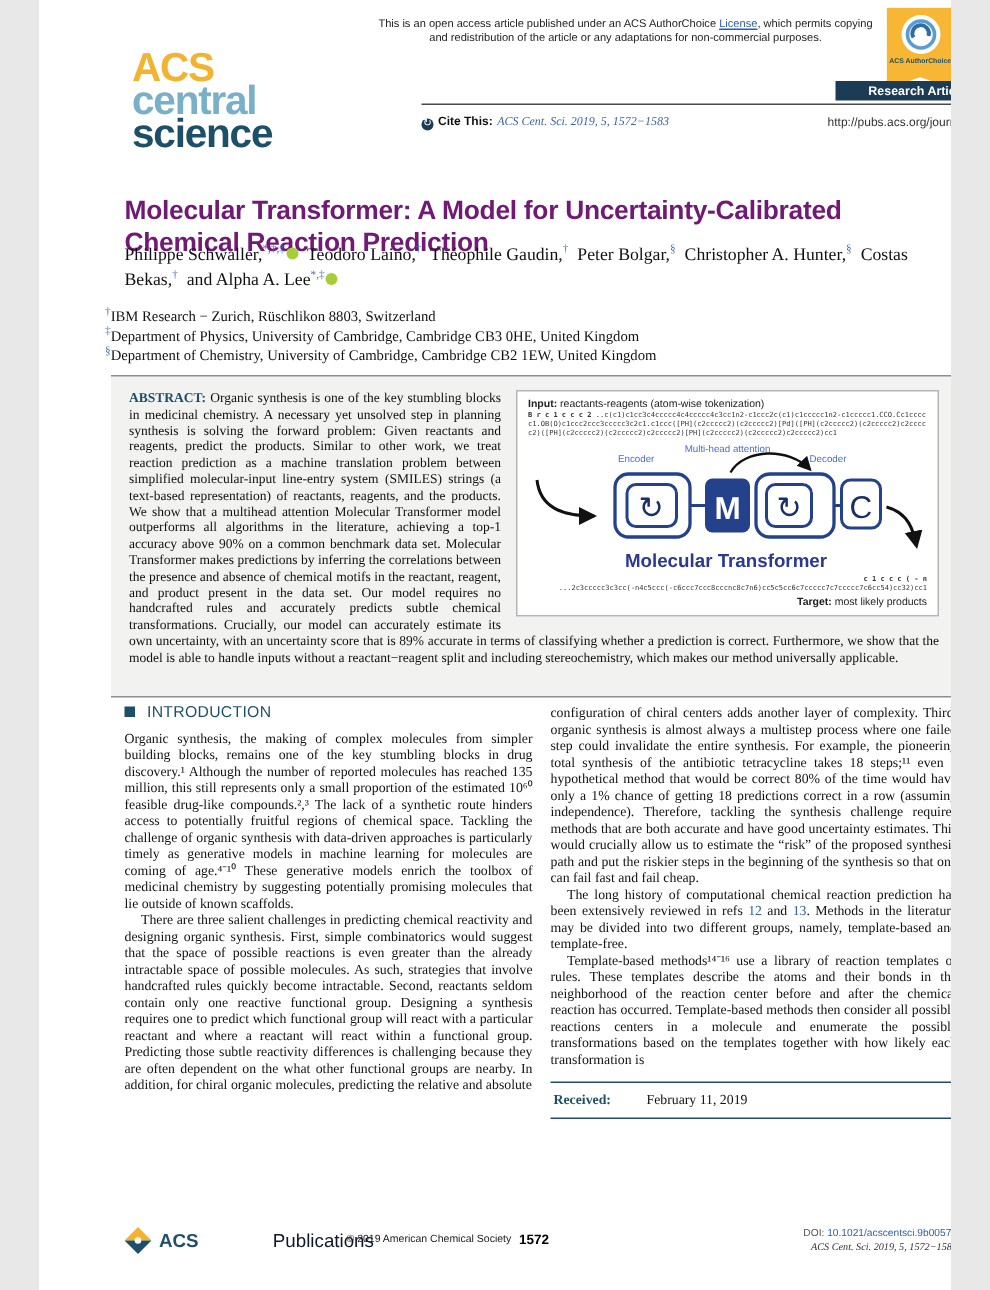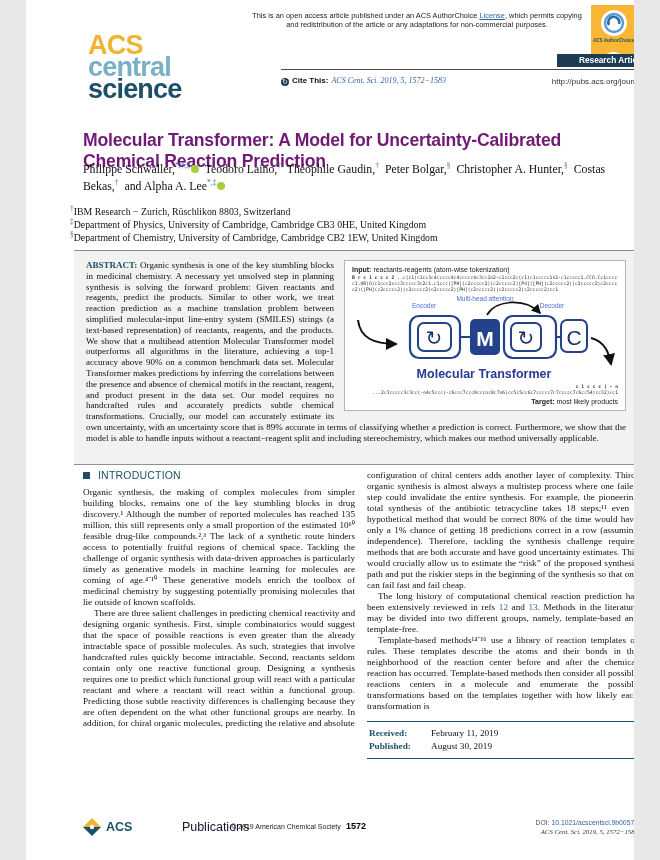--- a/index.html
+++ b/index.html
@@ -189,24 +189,20 @@
   <div class="col col-right">
     <p>configuration of chiral centers adds another layer of complexity. Third, organic synthesis is almost always a multistep process where one failed step could invalidate the entire synthesis. For example, the pioneering total synthesis of the antibiotic tetracycline takes 18 steps;¹¹ even a hypothetical method that would be correct 80% of the time would have only a 1% chance of getting 18 predictions correct in a row (assuming independence). Therefore, tackling the synthesis challenge requires methods that are both accurate and have good uncertainty estimates. This would crucially allow us to estimate the “risk” of the proposed synthesis path and put the riskier steps in the beginning of the synthesis so that one can fail fast and fail cheap.</p>
     <p class="ind"><span>The long history of computational chemical reaction prediction has been extensively reviewed in refs </span><span class="ref-link">12</span><span> and </span><span class="ref-link">13</span><span>. Methods in the literature may be divided into two different groups, namely, template-based and template-free.</span></p>
     <p class="ind">Template-based methods¹⁴⁻¹⁶ use a library of reaction templates or rules. These templates describe the atoms and their bonds in the neighborhood of the reaction center before and after the chemical reaction has occurred. Template-based methods then consider all possible reactions centers in a molecule and enumerate the possible transformations based on the templates together with how likely each transformation is</p>
 
     <div class="recv">
       <div class="recv-row">
         <span class="recv-label">Received:</span>
         <span>February 11, 2019</span>
       </div>
-      <div class="recv-row">
-        <span class="recv-label">Published:</span>
-        <span>August 30, 2019</span>
-      </div>
     </div>
   </div>
 
   <div class="f-logo">
     <svg width="18" height="18" viewBox="0 0 18 18">
       <polygon points="9,0 18,9 9,9 0,9" fill="#F2B331"></polygon>
       <polygon points="0,9 9,9 18,9 9,18" fill="#1E4F68"></polygon>
       <circle cx="9" cy="9" r="2.2" fill="#fff"></circle>
     </svg>
     <span class="f-logo-text"><span class="f-logo-acs">ACS</span><span class="f-logo-pub"> Publications</span></span>

